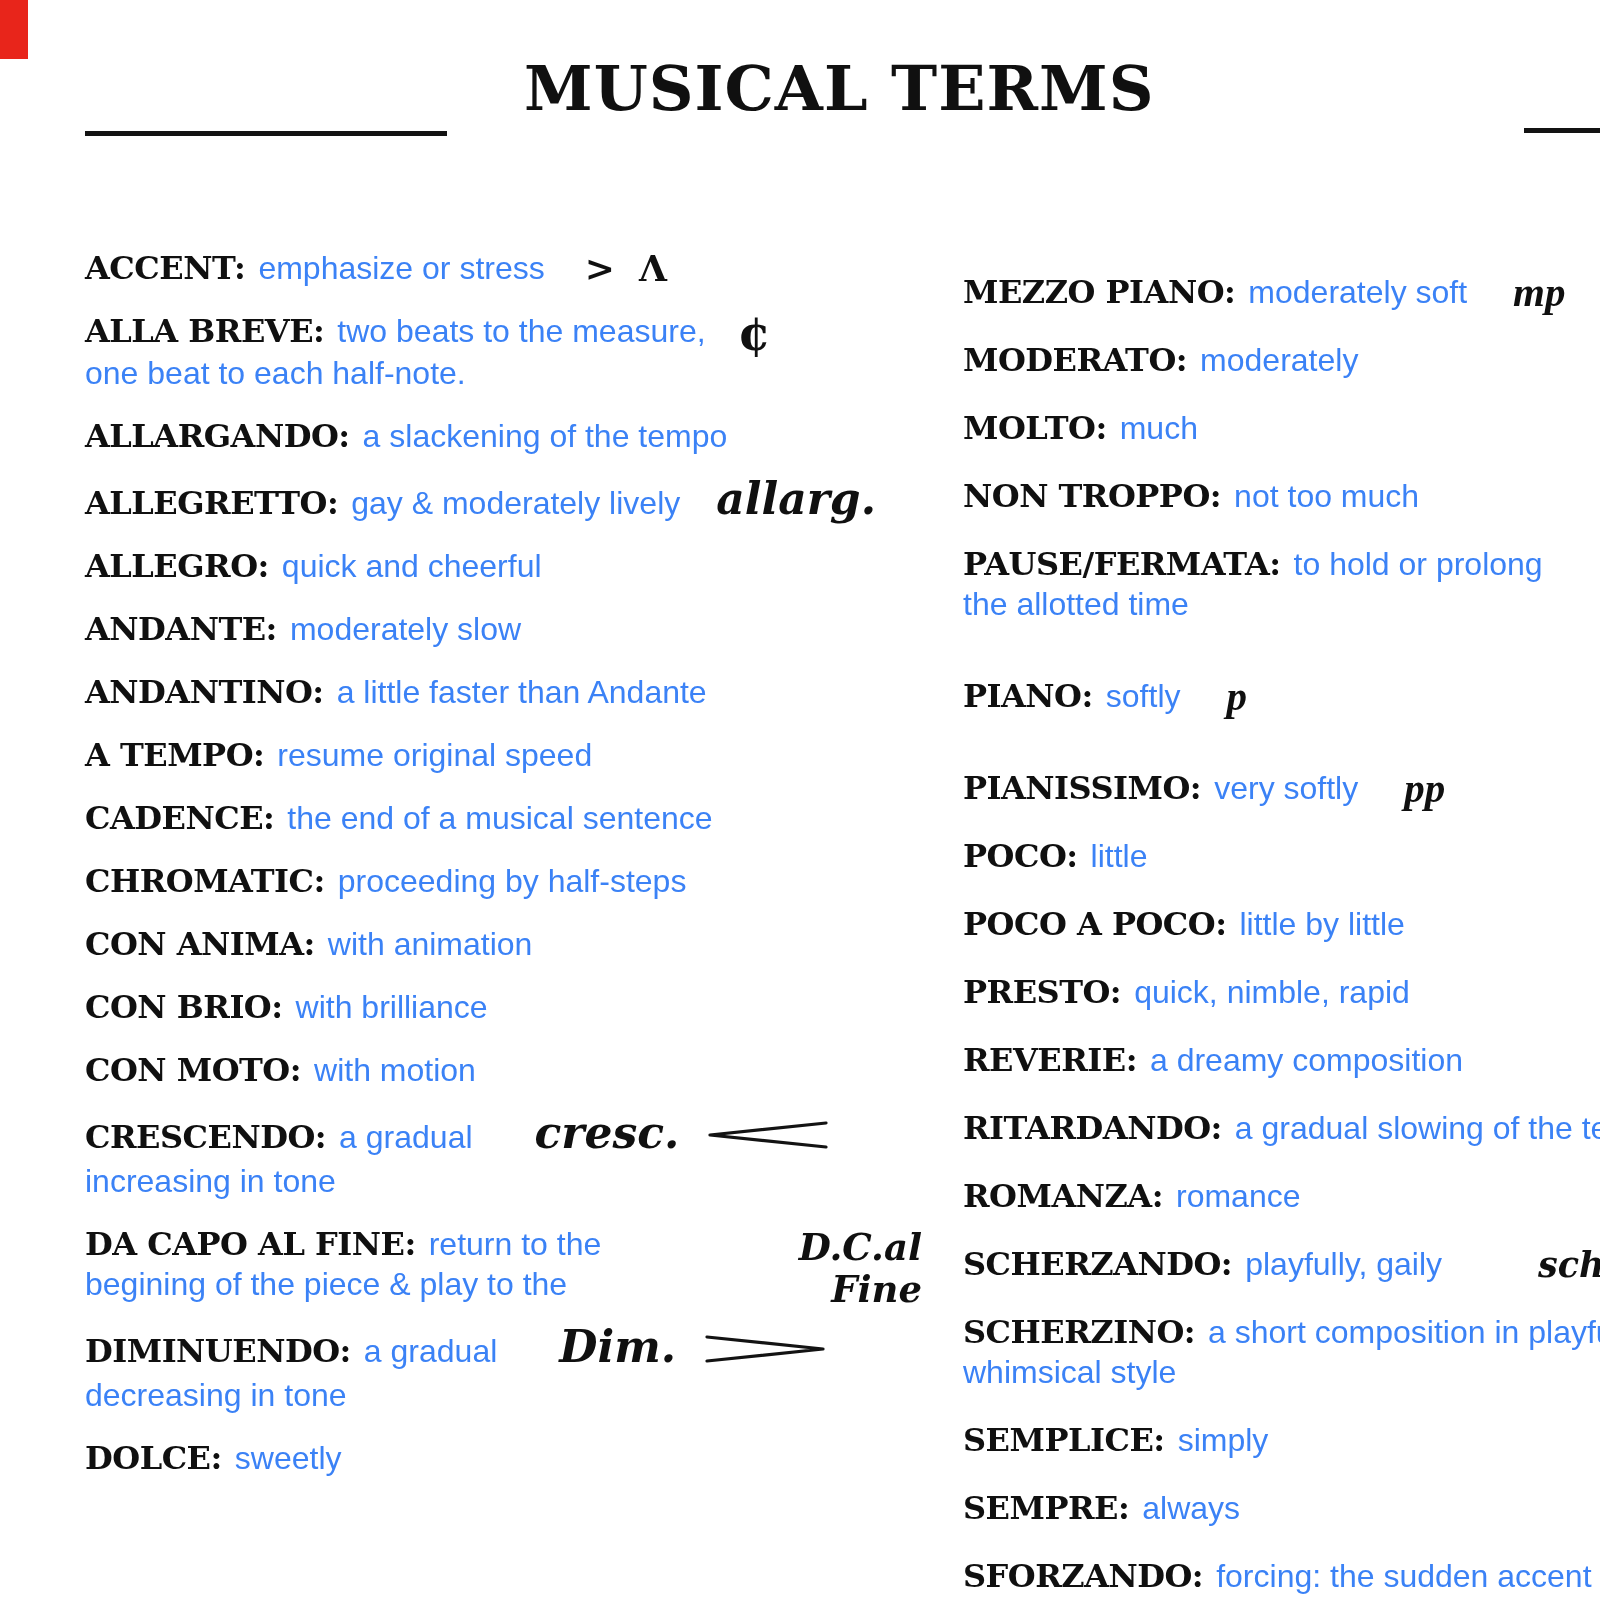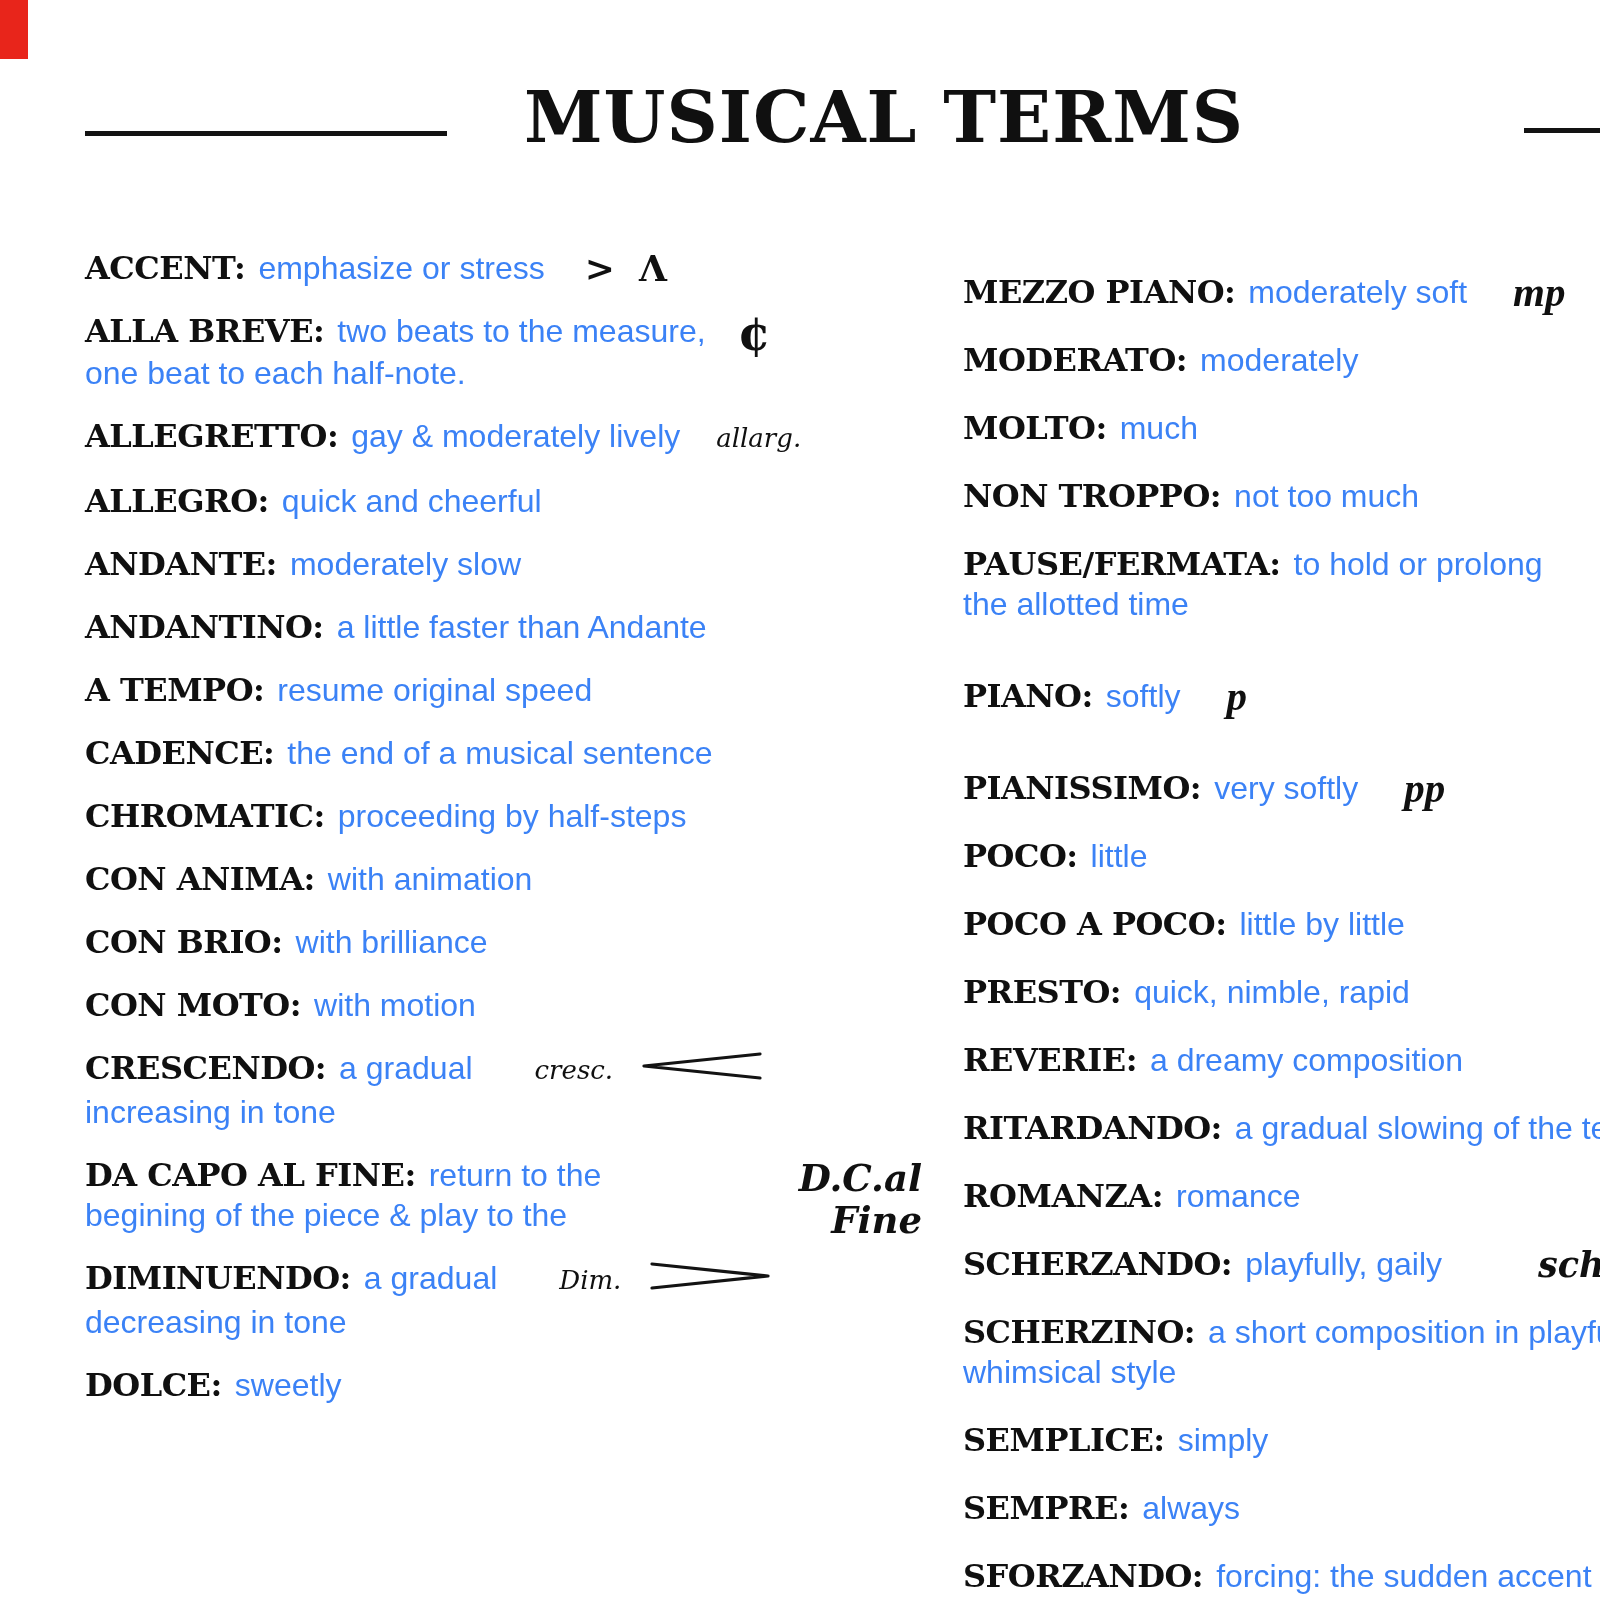--- a/index.html
+++ b/index.html
@@ -6,23 +6,23 @@
   #canvas{
     position:relative;width:1600px;height:1600px;background:#ffffff;
     overflow:hidden;color:#101010;
     font-family:"Liberation Sans",sans-serif;
   }
   .corner-marker{position:absolute;left:0;top:0;width:28px;height:59px;}
   .hline{position:absolute;height:5px;background:#131313;}
   #hline-left{left:85px;top:131px;width:362px;}
   #hline-right{left:1524px;top:128px;width:80px;}
   .title{
-    position:absolute;left:524px;top:75px;
+    position:absolute;left:524px;top:52px;
     font-family:"DejaVu Serif","Liberation Serif",serif;
-    font-weight:700;font-size:71px;letter-spacing:1px;white-space:nowrap;
+    font-weight:700;font-size:62px;letter-spacing:1px;white-space:nowrap;
   }
   .col{position:absolute;top:248px;}
   #col-left{left:85px;width:845px;}
   #col-right{left:963px;width:720px;}
   .entry{position:relative;margin-bottom:23px;}
   #col-right .entry{margin-bottom:28px;}
   .line{font-size:32px;line-height:40px;white-space:nowrap;}
   .term{
     font-family:"DejaVu Serif","Liberation Serif",serif;
     font-weight:700;letter-spacing:-0.5px;margin-right:13px;margin-top:15px;
@@ -32,22 +32,22 @@
   .ann-sym{
     font-family:"DejaVu Serif",serif;font-weight:700;font-size:36px;
     margin-left:40px;vertical-align:-2px;
   }
   .ann-sym + .ann-sym{margin-left:24px;}
   .ann-cut{
     font-family:"DejaVu Serif",serif;font-weight:700;font-size:48px;
     margin-left:32px;vertical-align:-8px;line-height:40px;
   }
   .ann-ital{
-    font-family:"DejaVu Serif",serif;font-style:italic;font-weight:400;
-    font-size:26px;margin-left:36px;
+    font-family:"DejaVu Serif",serif;font-style:italic;font-weight:700;
+    font-size:44px;margin-left:36px;
   }
   .ann-ital-gap{margin-left:62px;}
   .ann-dyn{
     font-family:Liberation Serif, serif;font-style:italic;font-weight:700;
     font-size:41px;margin-left:46px;vertical-align:-3px;line-height:40px;margin-top:24px;
   }
   .ann-hairpin{margin-left:28px;vertical-align:-4px;}
   .ann-dc{
     position:absolute;left:622px;top:2px;width:215px;text-align:right;
     font-family:"DejaVu Serif",serif;font-style:italic;font-weight:700;
@@ -70,20 +70,23 @@
   <h1 class="title" style="margin:0;">MUSICAL TERMS</h1>
   <div id="col-left" class="col">
       <div class="entry">
         <div class="line"><span class="term">ACCENT:</span><span class="def">emphasize or stress</span><span class="ann ann-sym">&gt;</span><span class="ann ann-sym">Λ</span></div>
       </div>
       <div class="entry">
         <div class="line"><span class="term">ALLA BREVE:</span><span class="def">two beats to the measure,</span><span class="ann ann-cut">¢</span></div>
         <div class="line def">one beat to each half-note.</div>
       </div>
       <div class="entry">
+        <div class="line"><span class="term">ALLARGANDO:</span><span class="def">a slackening of the tempo</span></div>
+      </div>
+      <div class="entry">
         <div class="line"><span class="term">ALLEGRETTO:</span><span class="def">gay &amp; moderately lively</span><span class="ann ann-ital">allarg.</span></div>
       </div>
       <div class="entry">
         <div class="line"><span class="term">ALLEGRO:</span><span class="def">quick and cheerful</span></div>
       </div>
       <div class="entry">
         <div class="line"><span class="term">ANDANTE:</span><span class="def">moderately slow</span></div>
       </div>
       <div class="entry">
         <div class="line"><span class="term">ANDANTINO:</span><span class="def">a little faster than Andante</span></div>

